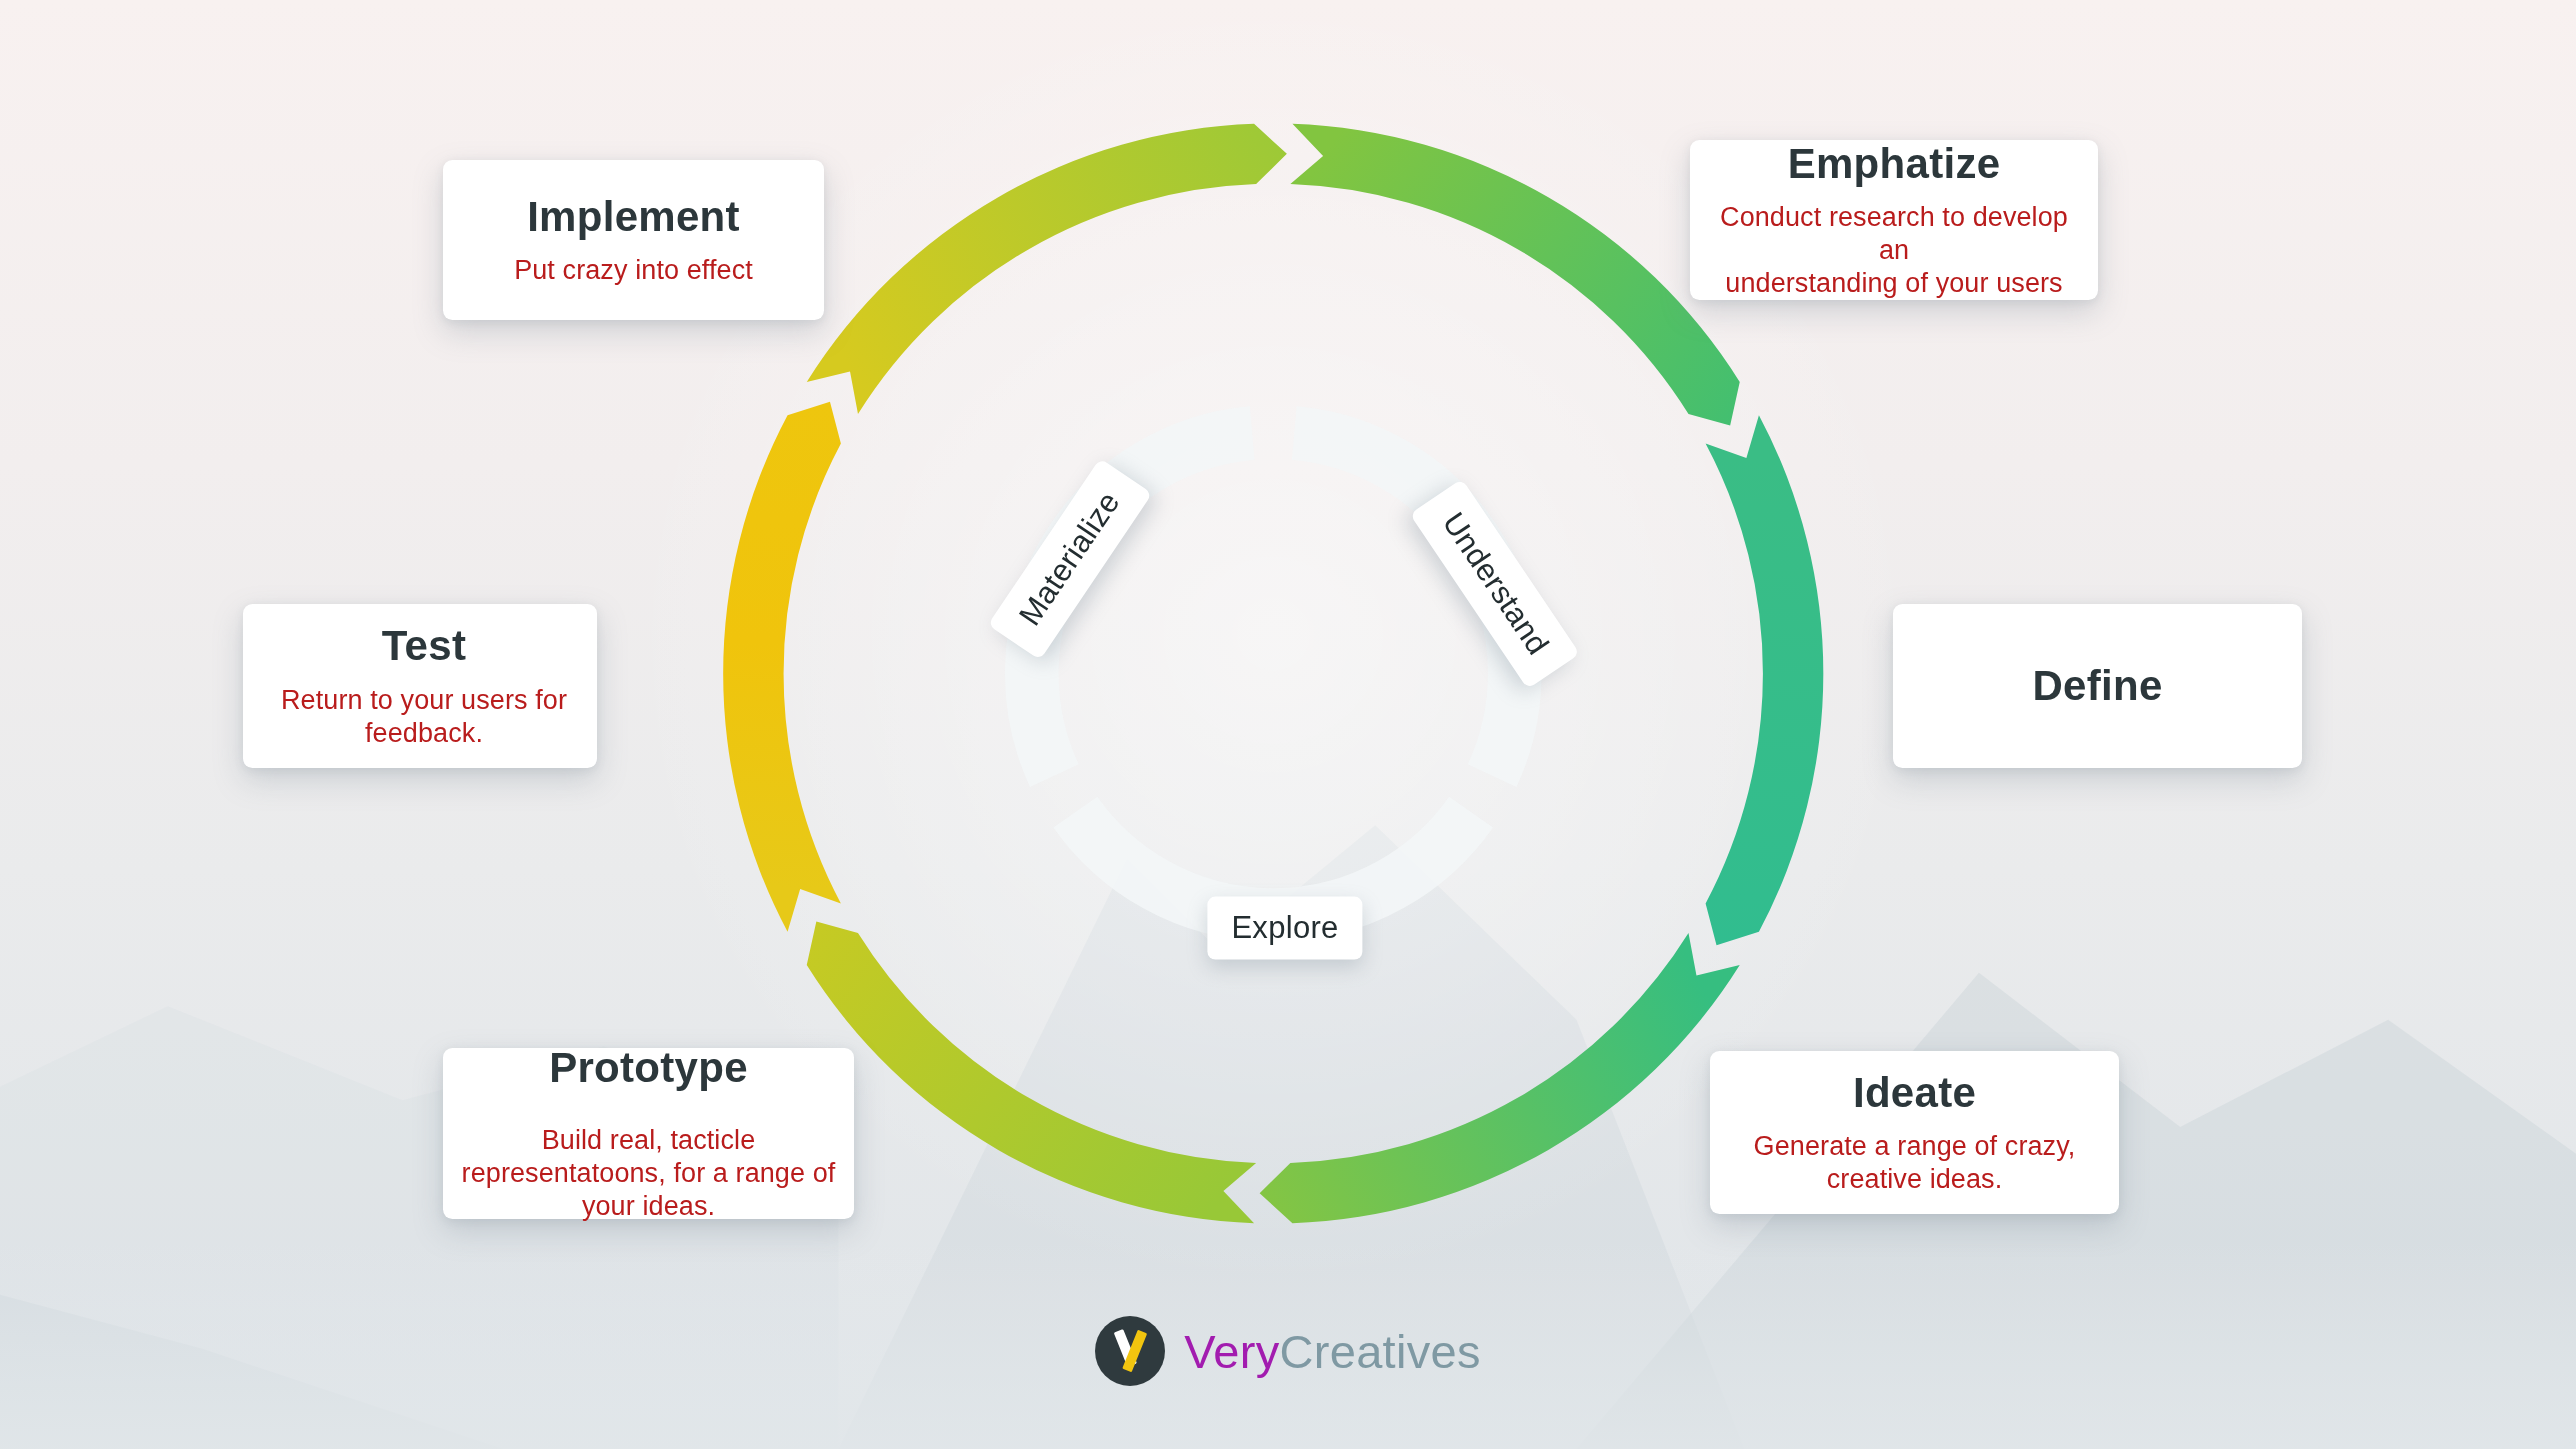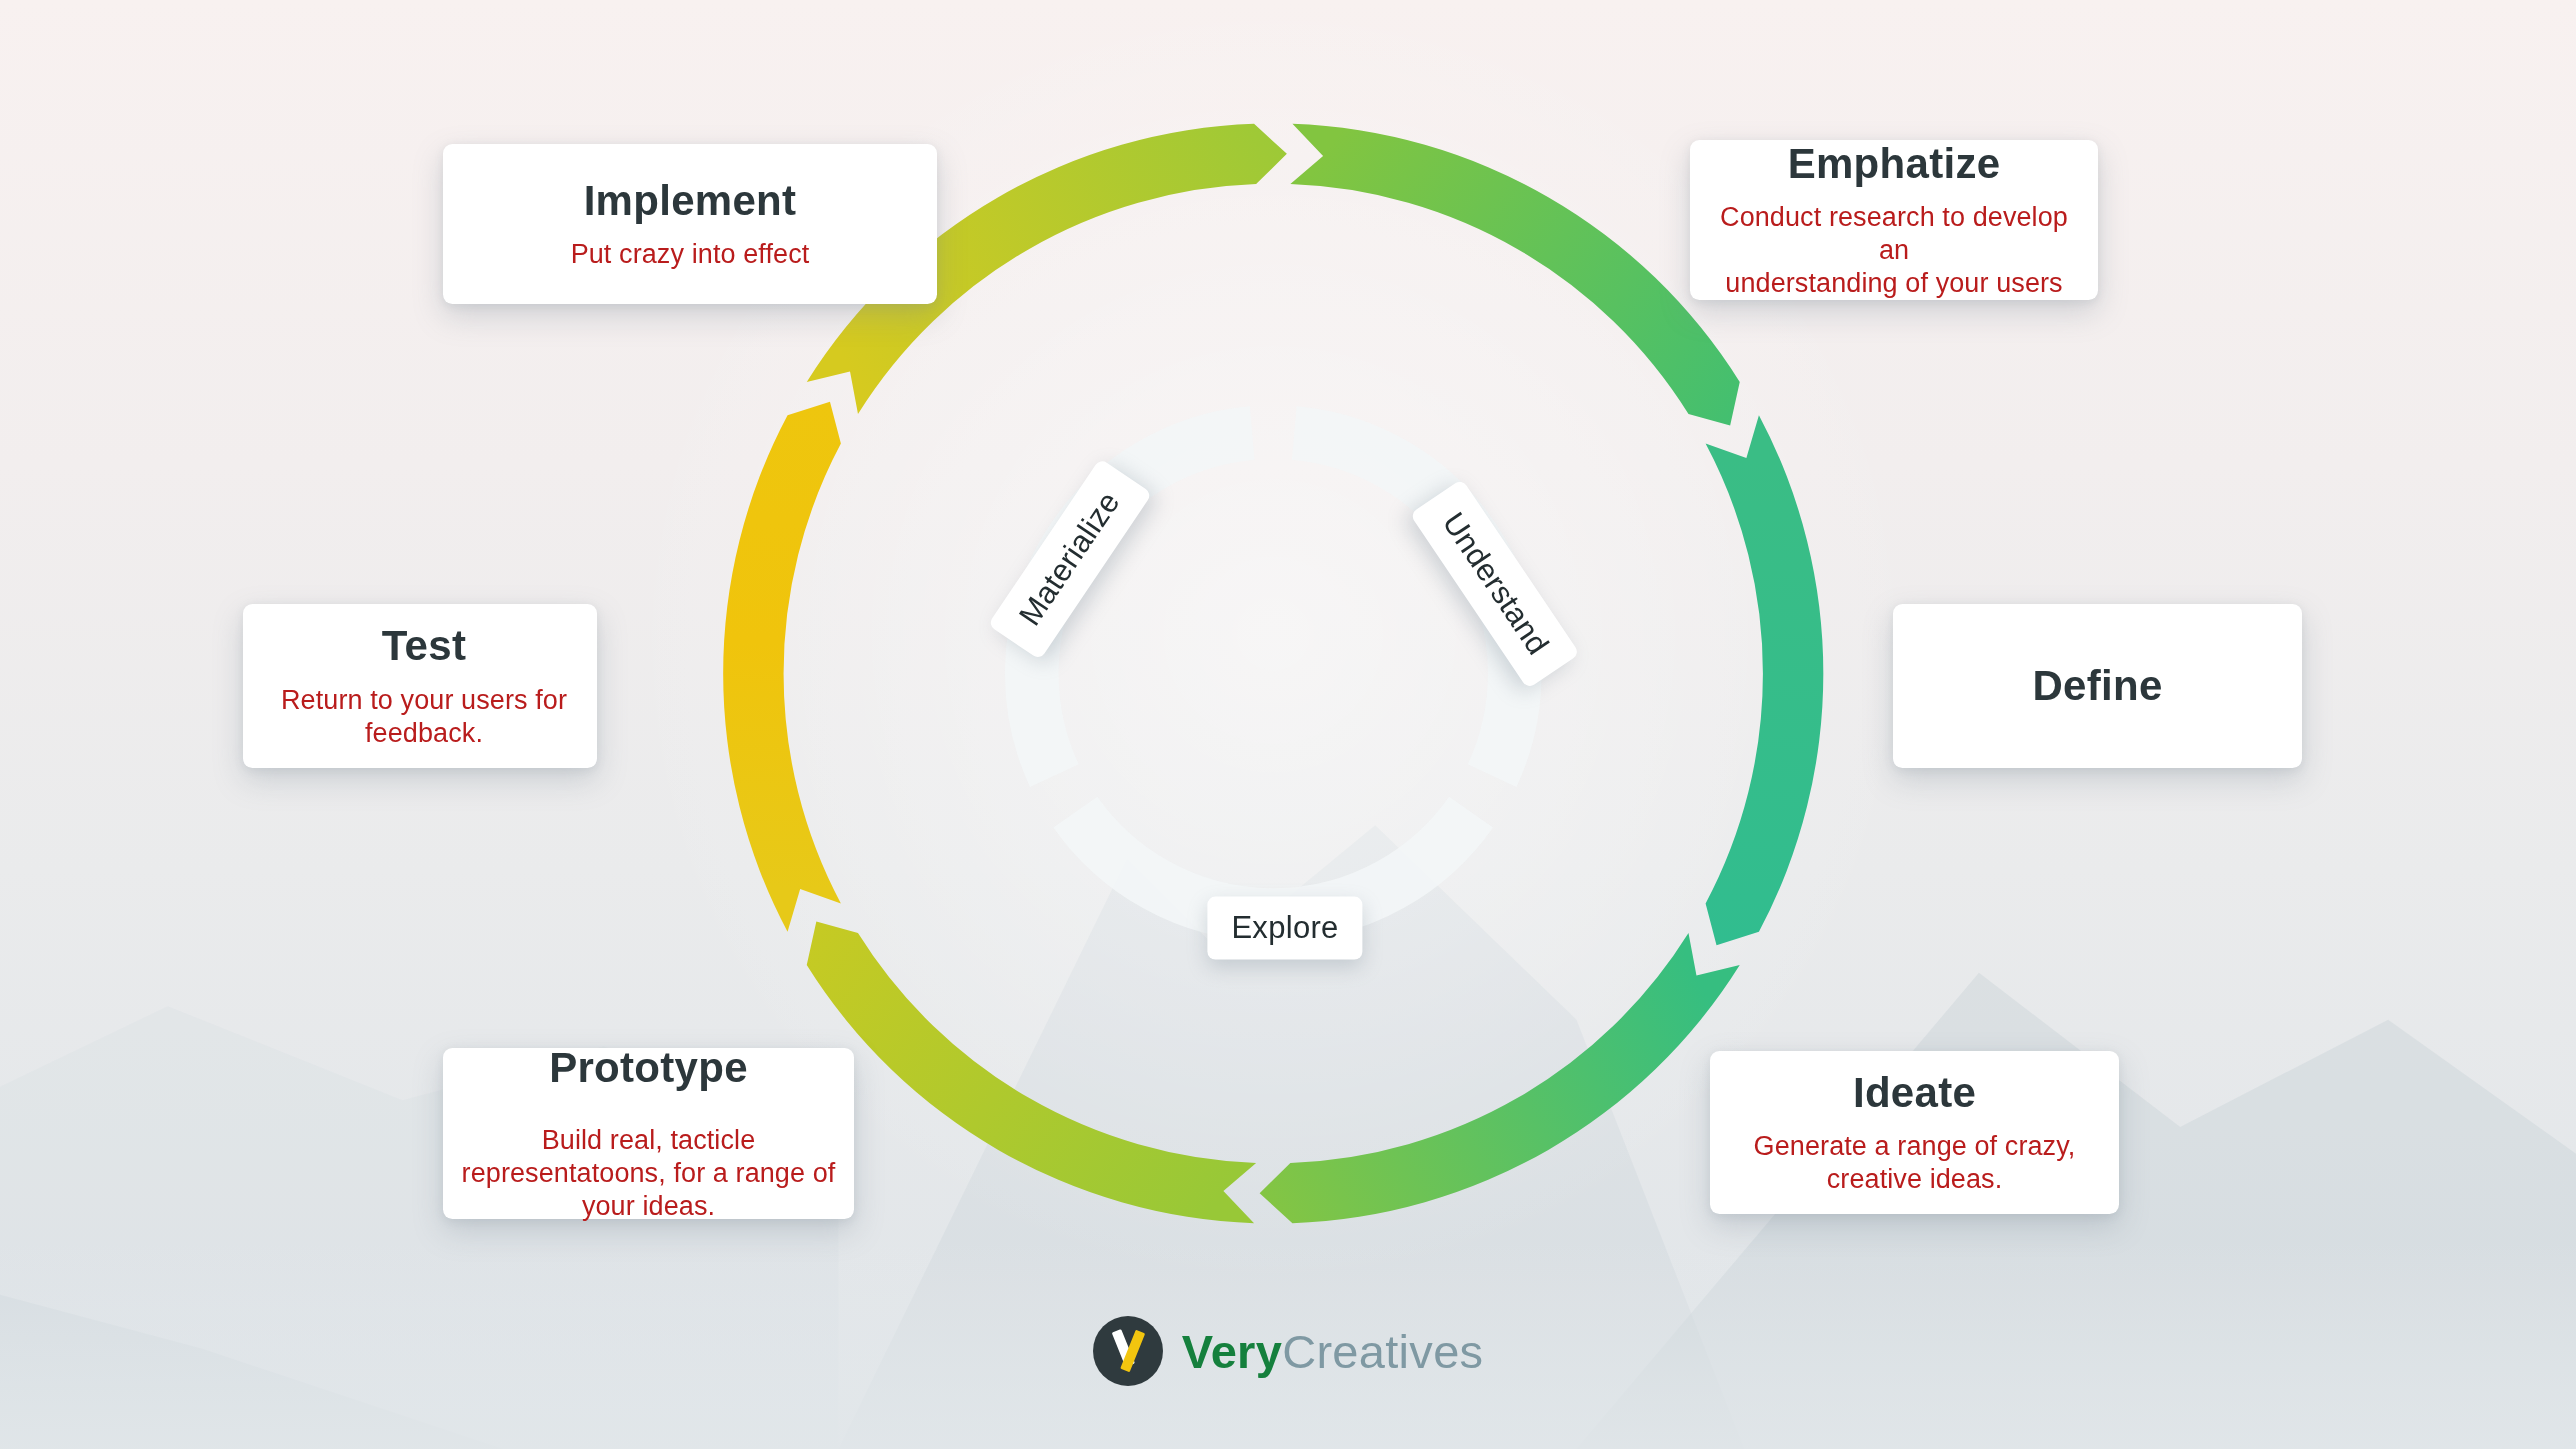--- a/index.html
+++ b/index.html
@@ -33,21 +33,21 @@
   }
   .label-materialize { left:1070px; top:559px; transform:translate(-50%,-50%) rotate(-56deg); }
   .label-understand  { left:1495px; top:584px; transform:translate(-50%,-50%) rotate(56deg); }
   .label-explore     { left:1285px; top:928px; transform:translate(-50%,-50%); }
 
   .logo {
     position:absolute; left:0; right:0; top:1316px;
     display:flex; align-items:center; justify-content:center; gap:19px;
   }
   .logo-text { font-size:47px; letter-spacing:0.3px; }
-  .logo-very { color:#15803d; font-weight:700; }
+  .logo-very { color:#a21caf; font-weight:400; }
   .logo-creatives { color:#7f99a3; font-weight:400; }
 </style>
 </head>
 <body>
 
 <svg class="layer" width="2576" height="1449" viewBox="0 0 3840 2160" aria-hidden="true">
   <defs>
     <linearGradient id="fog" x1="0" y1="0" x2="0" y2="1">
       <stop offset="0" stop-color="#e6eaec" stop-opacity="0"></stop>
       <stop offset="1" stop-color="#e2e7ea" stop-opacity="0.85"></stop>
@@ -101,21 +101,21 @@
   </g>
 
   <path fill="url(#grad-s0)" d="M 1926.6 184.5 A 820 820 0 0 1 2593.4 569.5 L 2579.1 634.2 L 2517 617.2 A 730 730 0 0 0 1923.5 274.4 L 1972.3 232.6 Z"></path>
   <path fill="url(#grad-s1)" d="M 2622 619 A 820 820 0 0 1 2622 1389 L 2558.8 1409 L 2542.5 1346.7 A 730 730 0 0 0 2542.5 661.3 L 2603.3 682.6 Z"></path>
   <path fill="url(#grad-s2)" d="M 2593.4 1438.5 A 820 820 0 0 1 1926.6 1823.5 L 1877.7 1778.7 L 1923.5 1733.6 A 730 730 0 0 0 2517 1390.8 L 2528.9 1454 Z"></path>
   <path fill="url(#grad-s3)" d="M 1869.4 1823.5 A 820 820 0 0 1 1202.6 1438.5 L 1216.9 1373.8 L 1279 1390.8 A 730 730 0 0 0 1872.5 1733.6 L 1823.7 1775.4 Z"></path>
   <path fill="url(#grad-s4)" d="M 1174 1389 A 820 820 0 0 1 1174 619 L 1237.2 599 L 1253.5 661.3 A 730 730 0 0 0 1253.5 1346.7 L 1192.8 1325.4 Z"></path>
   <path fill="url(#grad-s5)" d="M 1202.6 569.5 A 820 820 0 0 1 1869.4 184.5 L 1918.3 229.3 L 1872.5 274.4 A 730 730 0 0 0 1279 617.2 L 1267.1 553.9 Z"></path>
 </svg>
 
-<div class="card" style="left:443px; top:144px; width:494px; height:160px;">
+<div class="card" style="left:443px; top:160px; width:381px; height:160px;">
   <div class="card-title">Implement</div>
   <div class="card-desc">Put crazy into effect</div>
 </div>
 
 <div class="card" style="left:1690px; top:140px; width:408px; height:160px;">
   <div class="card-title">Emphatize</div>
   <div class="card-desc">Conduct research to develop an
 understanding of your users</div>
 </div>
 

